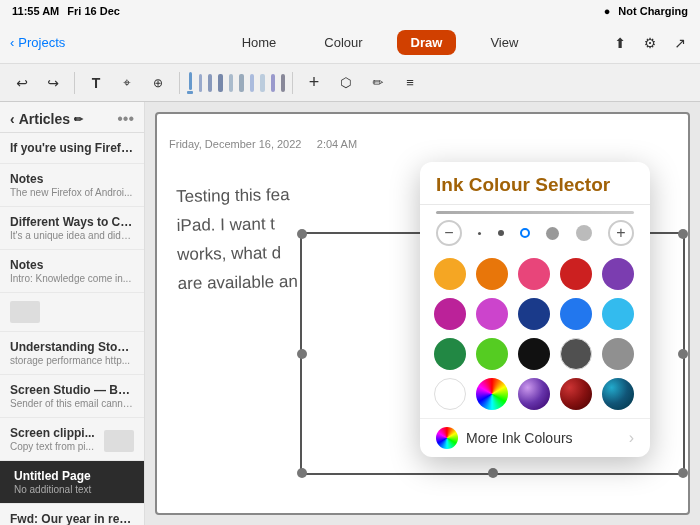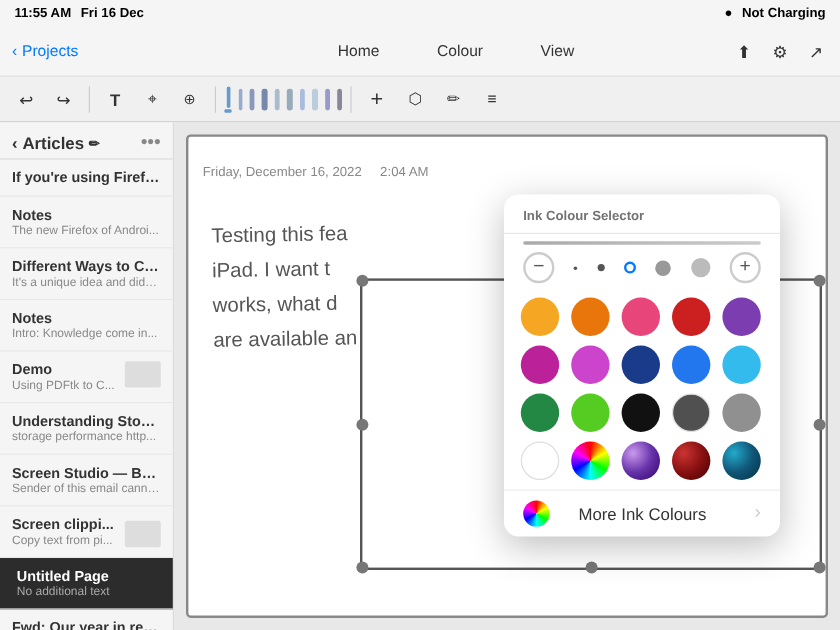--- a/index.html
+++ b/index.html
@@ -58,33 +58,33 @@
     
     .selection-box { position: absolute; border: 2px solid #555; left: 155px; top: 130px; right: 15px; bottom: 50px; pointer-events: none; }
     .handle { width: 10px; height: 10px; background: #777; border-radius: 50%; position: absolute; }
 
     
     .ink-popup {
       position: absolute; top: 60px; right: 50px; width: 230px;
       background: white; border-radius: 12px; box-shadow: 0 8px 30px rgba(0,0,0,0.25);
       padding: 0; z-index: 100; overflow: hidden;
     }
-    .ink-popup-title { font-size: 11px; font-weight: 600; color: #737373; padding: 12px 16px 8px; border-bottom: 1px solid #e8e8e8; }
+    .ink-popup-title { font-size: 19px; font-weight: 600; color: #a16207; padding: 12px 16px 8px; border-bottom: 1px solid #e8e8e8; }
     .size-row { display: flex; align-items: center; justify-content: space-between; padding: 6px 16px 8px; }
     .size-btn { width: 26px; height: 26px; border-radius: 50%; display: flex; align-items: center; justify-content: center; font-size: 16px; color: #555; cursor: pointer; border: 2px solid #ccc; background: white; }
     .size-dot { border-radius: 50%; background: #555; }
     .size-dot.sz1 { width: 3px; height: 3px; }
     .size-dot.sz2 { width: 6px; height: 6px; }
     .size-dot.sz3 { width: 10px; height: 10px; border: 2px solid #007aff; background: white; }
     .size-dot.sz4 { width: 13px; height: 13px; background: #999; }
     .size-dot.sz5 { width: 16px; height: 16px; background: #bbb; }
     .color-grid { display: grid; grid-template-columns: repeat(5, 1fr); gap: 8px; padding: 4px 14px 8px; }
     .color-swatch { width: 32px; height: 32px; border-radius: 50%; cursor: pointer; }
     .more-row { display: flex; align-items: center; justify-content: space-between; padding: 8px 16px; border-top: 1px solid #eee; cursor: pointer; }
-    .more-label { display: flex; align-items: center; gap: 24px; font-size: 14px; color: #333; }
+    .more-label { display: flex; align-items: center; gap: 8px; font-size: 14px; color: #333; }
     .color-wheel { width: 22px; height: 22px; border-radius: 50%; background: conic-gradient(red, yellow, lime, cyan, blue, magenta, red); }
     .delete-btn { text-align: center; padding: 10px; border-top: 1px solid #eee; font-size: 15px; color: #d44; cursor: pointer; }
   </style>
 </head>
 <body>
 
 <div class="status-bar">
   <div class="status-left">
     <span>11:55 AM</span>
     <span>Fri 16 Dec</span>
@@ -98,20 +98,21 @@
 <div class="nav-bar">
   <div class="nav-left">
     <div class="nav-back">
       <span>‹</span>
       <span>Projects</span>
     </div>
   </div>
   <div class="nav-center">
     <div class="nav-tab">Home</div>
     <div class="nav-tab">Colour</div>
+    <div class="nav-tab active">Draw</div>
     <div class="nav-tab">View</div>
   </div>
   <div class="nav-right">
     <span class="tb-btn">⬆</span>
     <span class="tb-btn">⚙</span>
     <span class="tb-btn">↗</span>
   </div>
 </div>
 
 <div class="toolbar">
@@ -188,24 +189,20 @@
     </div>
     <div class="sidebar-item">
       <div class="item-title">Different Ways to Capt...</div>
       <div class="item-sub">It's a unique idea and didn't fi...</div>
     </div>
     <div class="sidebar-item">
       <div class="item-title">Notes</div>
       <div class="item-sub">Intro:  Knowledge come in...</div>
     </div>
     <div class="sidebar-item" style="display:flex;justify-content:space-between;align-items:flex-start;">
-      <div>
-        <div class="item-title">Demo</div>
-        <div class="item-sub">Using PDFtk to C...</div>
-      </div>
       <div style="width:30px;height:22px;background:#ddd;border-radius:2px;"></div>
     </div>
     <div class="sidebar-item">
       <div class="item-title">Understanding Stora...</div>
       <div class="item-sub">storage performance  http...</div>
     </div>
     <div class="sidebar-item">
       <div class="item-title">Screen Studio — Be...</div>
       <div class="item-sub">Sender of this email canno...</div>
     </div>

